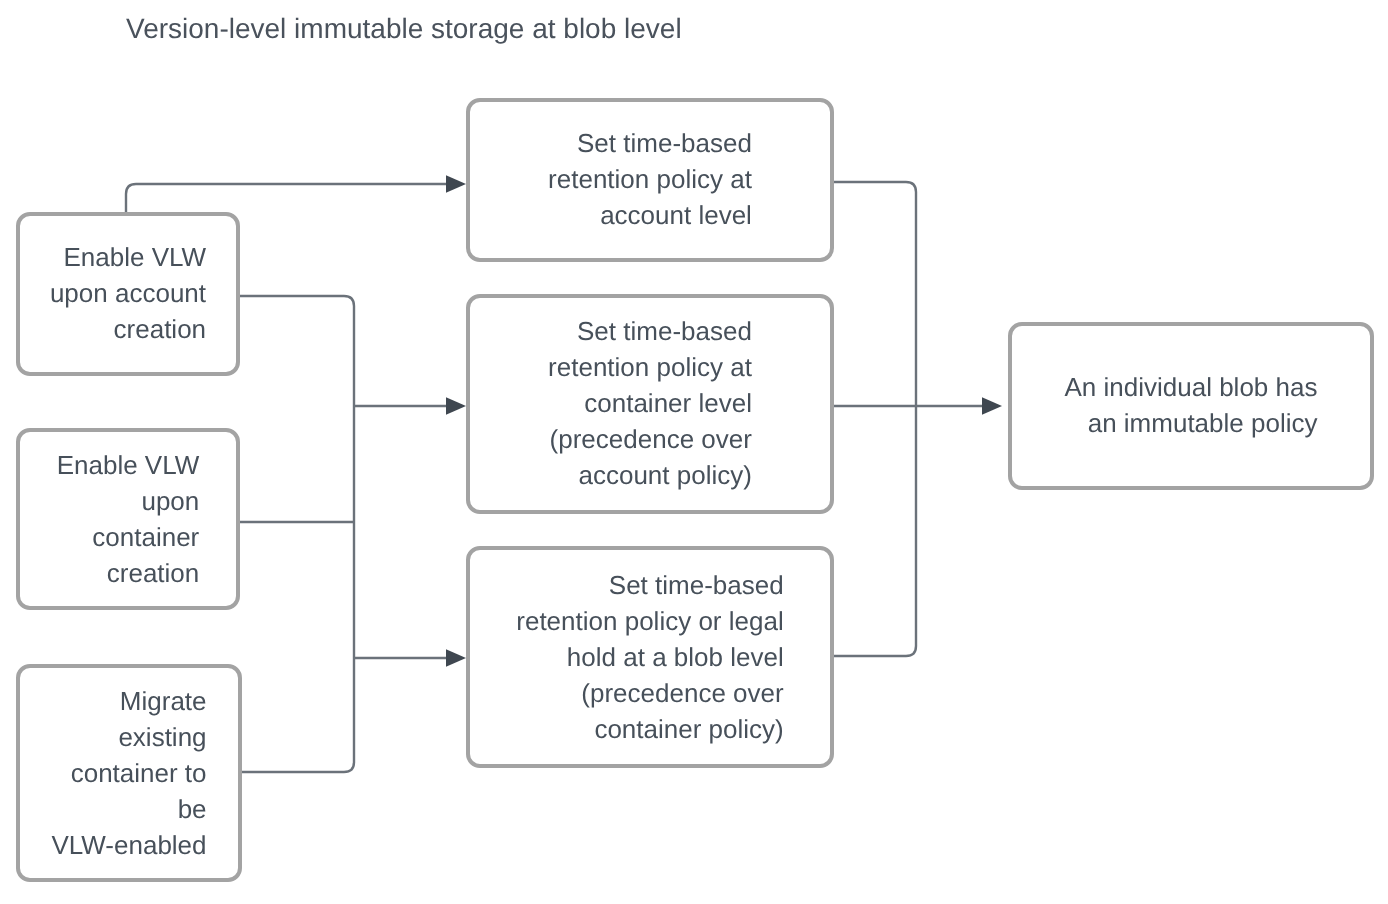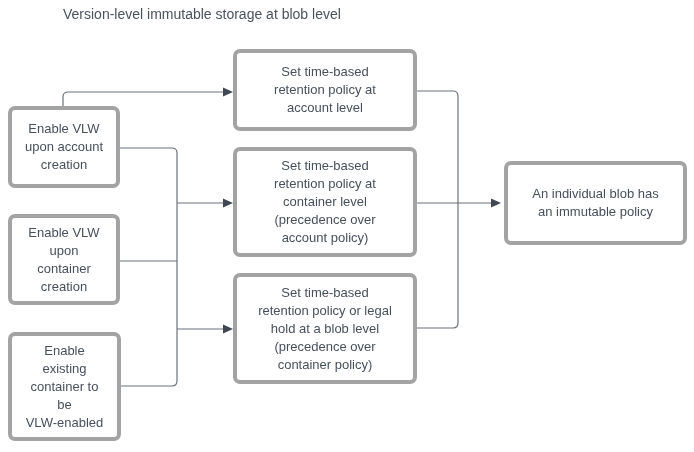--- a/index.html
+++ b/index.html
@@ -28,26 +28,26 @@
     position: absolute;
     left: 0;
     top: 0;
     width: 694px;
     height: 452px;
   }
   .node {
     position: absolute;
     box-sizing: border-box;
     background: #ffffff;
-    border: 4px solid #a3a3a3;
+    border: 2px solid #a3a3a3;
     border-radius: 7px;
     display: flex;
     align-items: center;
     justify-content: center;
-    text-align: center;
+    text-align: right;
     color: #47505a;
     font-size: 13px;
     line-height: 18px;
     padding: 3px;
   }
   .node-text {
     white-space: pre-line;
   }
   .n-l1 { left: 8px;   top: 106px; width: 112px; height: 82px; }
   .n-l2 { left: 8px;   top: 214px; width: 112px; height: 91px; }
@@ -101,21 +101,21 @@
   </div>
 
   <div class="node n-l2">
     <span class="node-text">Enable VLW
 upon
 container
 creation</span>
   </div>
 
   <div class="node n-l3">
-    <span class="node-text">Enable
+    <span class="node-text">Migrate
 existing
 container to
 be
 VLW-enabled</span>
   </div>
 
   <div class="node n-m1">
     <span class="node-text">Set time-based
 retention policy at
 account level</span>

